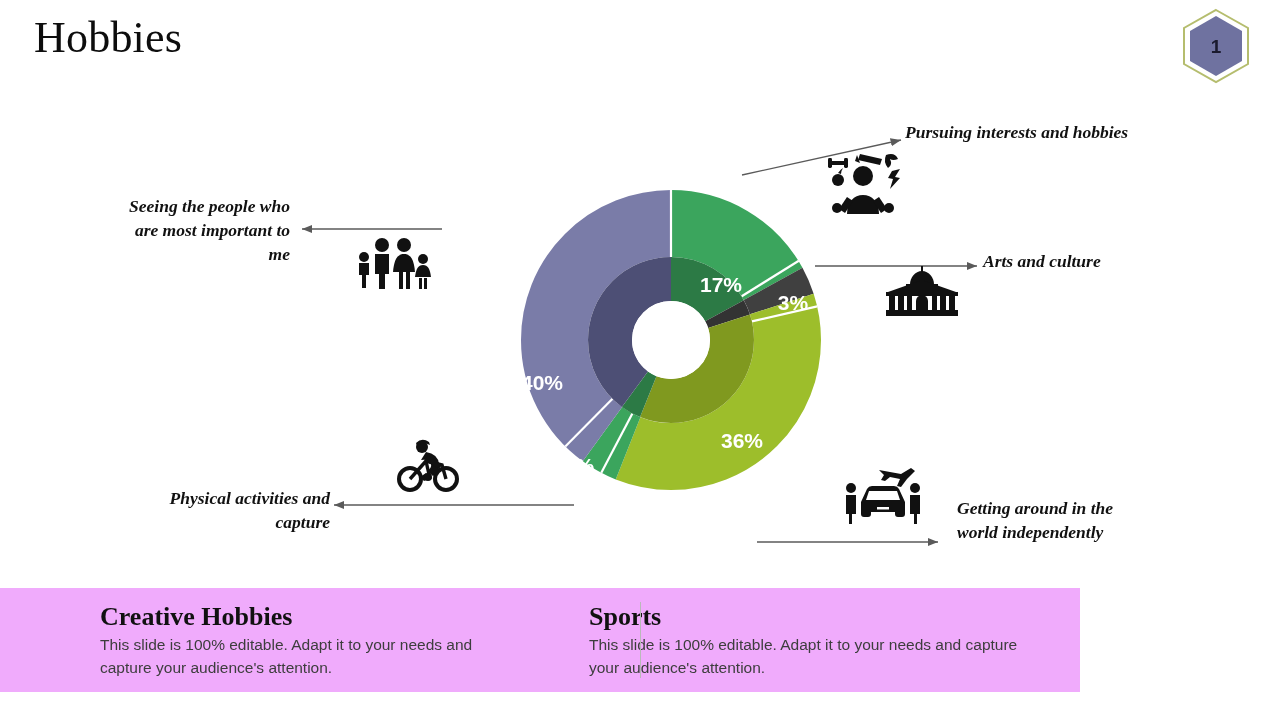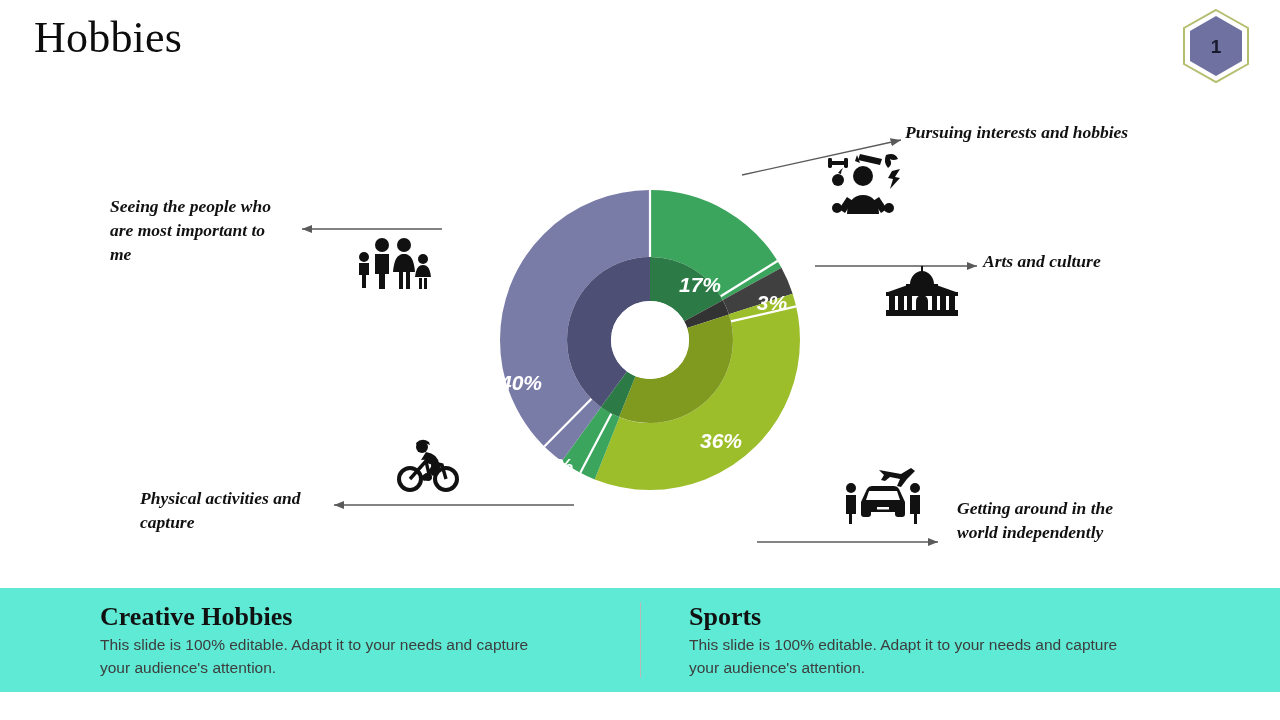--- a/index.html
+++ b/index.html
@@ -42,22 +42,22 @@
     display: flex; align-items: center; justify-content: center;
     font-family: "Liberation Sans", sans-serif;
     font-size: 19px; font-weight: bold;
     color: #1a1a2e;
     padding-top: 1px;
   }
 
   
   .chart-wrap {
     position: absolute;
-    left: 425px; top: 115px;
-    width: 450px; height: 450px; font-style: italic;
+    left: 446px; top: 115px;
+    width: 450px; height: 450px;
   }
   .chart-wrap svg { display:block; }
 
   .slice-label {
     font-family: "Liberation Sans", sans-serif;
     font-size: 21px;
     font-weight: bold;
     fill: #ffffff;
   }
 
@@ -65,21 +65,21 @@
   .callout {
     position: absolute;
     font-family: "Liberation Serif", serif;
     font-style: italic;
     font-weight: bold;
     font-size: 17.5px;
     color: #111111;
     line-height: 1.38;
   }
   .callout.right { text-align: left; }
-  .callout.left  { text-align: left; font-style: italic; }
+  .callout.left  { text-align: right; font-style: italic; }
 
   .cl-pursuing     { left: 905px; top: 120px;  width: 230px; }
   .cl-arts         { left: 983px; top: 249px;  width: 160px; }
   .cl-getting      { left: 957px; top: 496px;  width: 190px; font-family: Liberation Serif, serif; }
   .cl-seeing       { left: 110px; top: 194px;  width: 180px; }
   .cl-physical     { left: 140px; top: 486px;  width: 190px; }
 
   
   .connectors {
     position: absolute; left: 0; top: 0;
@@ -93,22 +93,22 @@
   .ico-juggler { left: 826px; top: 152px; }
   .ico-museum  { left: 886px; top: 266px; }
   .ico-travel  { left: 843px; top: 466px; }
   .ico-family  { left: 355px; top: 233px; }
   .ico-cyclist { left: 396px; top: 437px; }
 
   
   .bottom-band {
     position: absolute;
     left: 0; bottom: 28px;
-    width: 1280px; height: 104px;
-    background: #5eead4;
+    width: 1080px; height: 104px;
+    background: #f0abfc;
   }
   .bb-inner {
     position: relative;
     width: 100%; height: 100%;
     display: flex;
   }
   .bb-col {
     flex: 1 1 50%;
     padding: 14px 40px 0 100px;
   }

